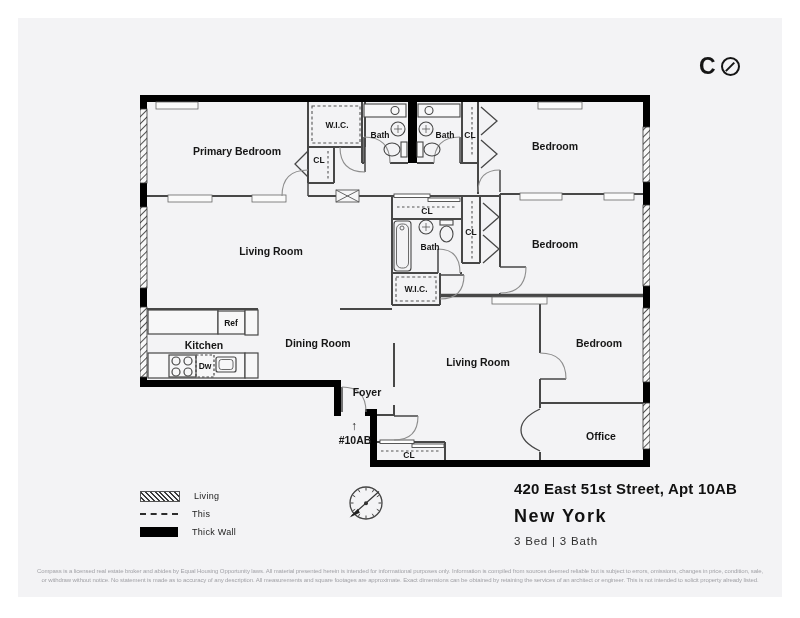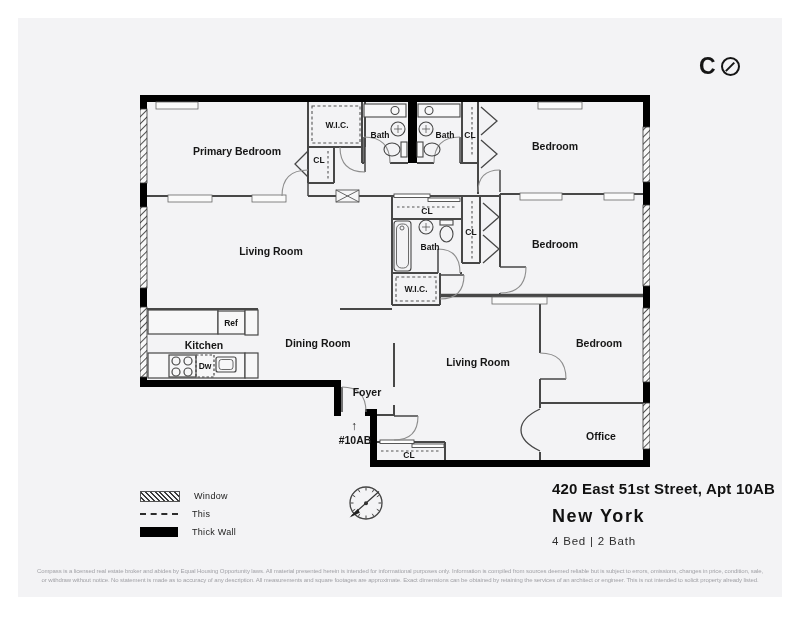--- a/index.html
+++ b/index.html
@@ -20,21 +20,21 @@
   .legend-row{display:flex;align-items:center;height:18px;}
   .legend-swatch{width:38px;}
   .sw-window{height:9px;border:1px solid #555;
      background:repeating-linear-gradient(45deg,#f7f7f7 0px,#f7f7f7 2px,#3a3a3a 2px,#3a3a3a 3.4px);}
   .sw-door{height:0;border-top:2px dashed #2c2c2c;}
   .sw-wall{height:10px;background:#000;}
   .legend-label{margin-left:14px;font-size:9px;color:#222;letter-spacing:0.3px;}
   
   .compass{position:absolute;left:345px;top:483px;}
   
-  .address{position:absolute;left:552px;top:480px;color:#111;}
+  .address{position:absolute;left:514px;top:480px;color:#111;}
   .addr1{font-size:15px;font-weight:700;letter-spacing:0.2px;}
   .addr2{font-size:18px;font-weight:700;letter-spacing:1.6px;margin-top:9px;}
   .addr3{font-size:11.5px;color:#2e2e2e;letter-spacing:0.8px;margin-top:8px;}
   
   .disclaimer{position:absolute;left:0;top:567px;width:800px;text-align:center;color:#a2a2a7;
       font-size:6px;letter-spacing:-0.1px;line-height:9px;white-space:nowrap;}
   
   text{font-family:"Liberation Sans",sans-serif;fill:#161616;font-weight:700;}
   .rl{font-size:10.5px;text-anchor:middle;}
   .sl{font-size:8.5px;text-anchor:middle;}
@@ -205,21 +205,21 @@
       <text class="rl" x="461" y="345">Office</text>
       <text class="sl" x="269" y="362.5">CL</text>
       <text class="arrow" x="214" y="335">↑</text>
       <text class="rl" x="215" y="349">#10AB</text>
     </g>
   </svg>
 
   <div class="legend">
     <div class="legend-row">
       <div class="legend-swatch sw-window"></div>
-      <div class="legend-label">Window</div>
+      <div class="legend-label">Living</div>
     </div>
     <div class="legend-row">
       <div class="legend-swatch sw-door"></div>
       <div class="legend-label">This</div>
     </div>
     <div class="legend-row">
       <div class="legend-swatch sw-wall"></div>
       <div class="legend-label">Thick Wall</div>
     </div>
   </div>
@@ -232,20 +232,20 @@
                M 14.8,9.2 L 13.3,6.6 M 21,7.5 L 21,4.5 M 27.3,9.2 L 28.8,6.6 M 31.8,13.8 L 34.4,12.2"></path>
     </g>
     <path d="M 34,8.5 L 6.5,33" stroke="#333" stroke-width="1.2" fill="none"></path>
     <circle cx="21" cy="20.2" r="2" fill="#333"></circle>
     <polygon points="4.5,34.5 13,25.8 14.8,29.8" fill="#222"></polygon>
   </svg>
 
   <div class="address">
     <div class="addr1">420 East 51st Street, Apt 10AB</div>
     <div class="addr2">New York</div>
-    <div class="addr3">4 Bed | 2 Bath</div>
+    <div class="addr3">3 Bed | 3 Bath</div>
   </div>
 
   <div class="disclaimer">
     <div>Compass is a licensed real estate broker and abides by Equal Housing Opportunity laws. All material presented herein is intended for informational purposes only. Information is compiled from sources deemed reliable but is subject to errors, omissions, changes in price, condition, sale,</div>
     <div>or withdraw without notice. No statement is made as to accuracy of any description. All measurements and square footages are approximate. Exact dimensions can be obtained by retaining the services of an architect or engineer. This is not intended to solicit property already listed.</div>
   </div>
 </div>
 
 </body></html>

